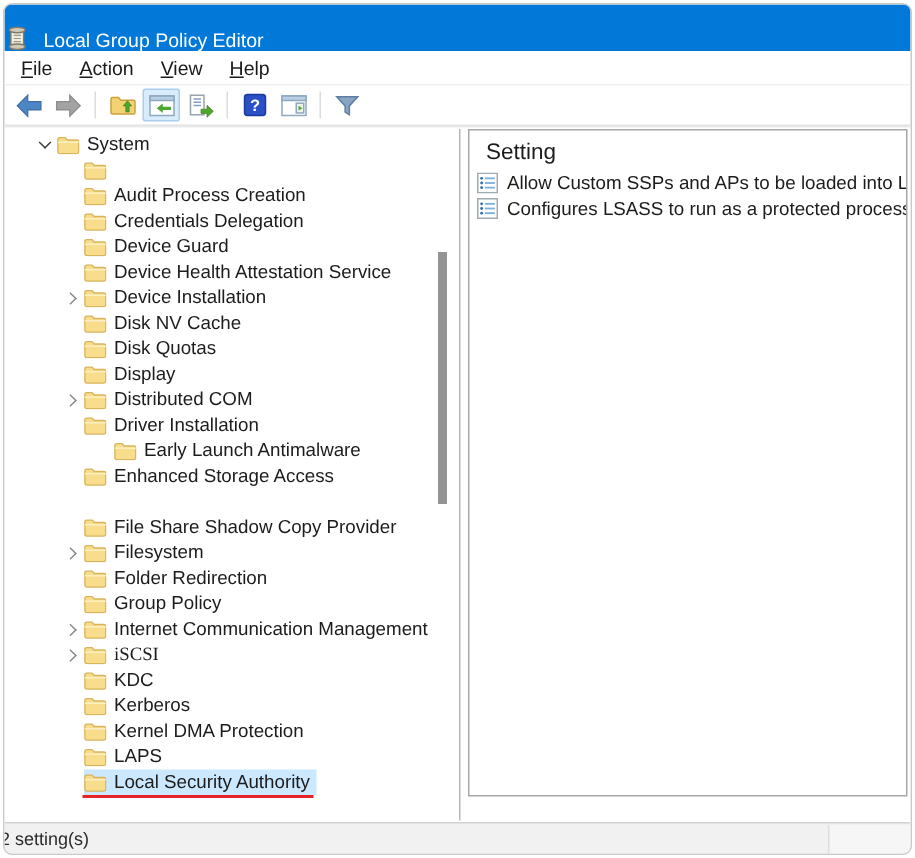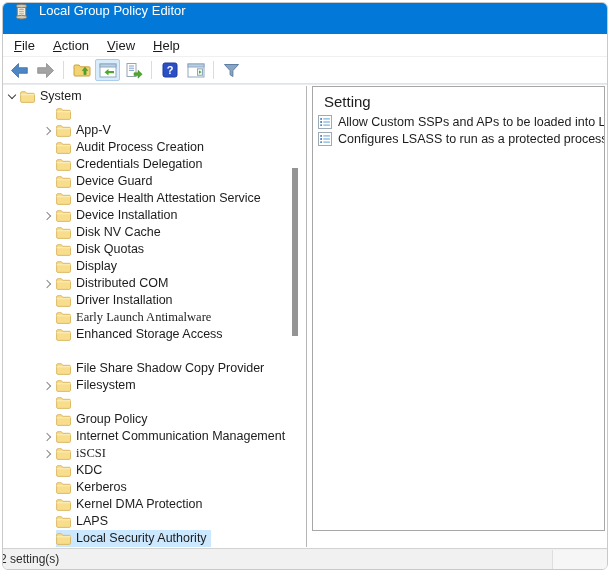--- a/index.html
+++ b/index.html
@@ -7,22 +7,22 @@
     width:610px; height:572px; position:relative; background:#fff;
     font-family:"Liberation Sans","DejaVu Sans",sans-serif;
     -webkit-font-smoothing:antialiased;
   }
   .frame {
     position:absolute; inset:2px; border:1px solid #c9c9c9; border-radius:6px;
     overflow:hidden; display:flex; flex-direction:column; background:#fff;
   }
   
   .titlebar {
-    height:31px; flex:none; background:#0278d8; display:flex; align-items:flex-start;
-    padding-left:10px; gap:9px;
+    height:31px; flex:none; background:#0278d8; display:flex; align-items:flex-end;
+    gap:9px;
   }
   .titlebar .app-icon { display:flex; }
   .titlebar .title { color:#fff; font-size:13px; }
   
   .menubar { height:22px; flex:none; display:flex; align-items:center; padding-left:2px;
     border-bottom:1px solid #f0f0f0; }
   .menu-item { font-size:13px; color:#1a1a1a; padding:2px 9px; cursor:default; }
   .menu-item u { text-decoration:underline; }
   
   .toolbar { height:26px; flex:none; display:flex; align-items:center; padding-left:4px;
@@ -158,21 +158,21 @@
       <svg width="17" height="15" viewBox="0 0 17 15">
         <path d="M1.5 1.5 h14 l-5.6 6.1 v5.9 l-2.8-1.7 v-4.2 z" fill="#8aa5c4" stroke="#5f7ea3"></path>
       </svg>
     </button>
   </div>
 
   <div class="content">
 
     <div class="left-pane">
       <div class="tree">
-          <div class="tree-row expanded" style="">
+          <div class="tree-row expanded" style="padding-left: 18px;">
     <span class="chev">
               <i></i>
             </span>
     <span class="row-inner">
       <span class="folder">
         <svg width="15" height="12" viewBox="0 0 15 12">
           <path d="M0.6 2 c0-.8.5-1.3 1.2-1.3 h3.6 l1.4 1.6 h6.5 c.7 0 1.2.5 1.2 1.2 v6.7 c0 .7-.5 1.2-1.2 1.2 H1.8 c-.7 0-1.2-.5-1.2-1.2 Z" fill="#f8dd8d" stroke="#d9b45c" stroke-width="0.9"></path>
           <path d="M0.6 3.3 h13.9 v1 H0.6 z" fill="#fcf0c0"></path>
         </svg>
       </span>
@@ -181,222 +181,209 @@
   </div>
           <div class="tree-row leaf" style="padding-left: 36px;">
     <span class="chev"></span>
     <span class="row-inner">
       <span class="folder">
         <svg width="15" height="12" viewBox="0 0 15 12">
           <path d="M0.6 2 c0-.8.5-1.3 1.2-1.3 h3.6 l1.4 1.6 h6.5 c.7 0 1.2.5 1.2 1.2 v6.7 c0 .7-.5 1.2-1.2 1.2 H1.8 c-.7 0-1.2-.5-1.2-1.2 Z" fill="#f8dd8d" stroke="#d9b45c" stroke-width="0.9"></path>
           <path d="M0.6 3.3 h13.9 v1 H0.6 z" fill="#fcf0c0"></path>
         </svg>
       </span>
+    </span>
+  </div>
+          <div class="tree-row leaf" style="padding-left: 36px;">
+    <span class="chev"></span>
+    <span class="row-inner">
+      <span class="folder">
+        <svg width="15" height="12" viewBox="0 0 15 12">
+          <path d="M0.6 2 c0-.8.5-1.3 1.2-1.3 h3.6 l1.4 1.6 h6.5 c.7 0 1.2.5 1.2 1.2 v6.7 c0 .7-.5 1.2-1.2 1.2 H1.8 c-.7 0-1.2-.5-1.2-1.2 Z" fill="#f8dd8d" stroke="#d9b45c" stroke-width="0.9"></path>
+          <path d="M0.6 3.3 h13.9 v1 H0.6 z" fill="#fcf0c0"></path>
+        </svg>
+      </span>
+      <span class="label">Audit Process Creation</span>
+    </span>
+  </div>
+          <div class="tree-row leaf" style="padding-left: 36px;">
+    <span class="chev"></span>
+    <span class="row-inner">
+      <span class="folder">
+        <svg width="15" height="12" viewBox="0 0 15 12">
+          <path d="M0.6 2 c0-.8.5-1.3 1.2-1.3 h3.6 l1.4 1.6 h6.5 c.7 0 1.2.5 1.2 1.2 v6.7 c0 .7-.5 1.2-1.2 1.2 H1.8 c-.7 0-1.2-.5-1.2-1.2 Z" fill="#f8dd8d" stroke="#d9b45c" stroke-width="0.9"></path>
+          <path d="M0.6 3.3 h13.9 v1 H0.6 z" fill="#fcf0c0"></path>
+        </svg>
+      </span>
+      <span class="label">Credentials Delegation</span>
+    </span>
+  </div>
+          <div class="tree-row leaf" style="padding-left: 36px;">
+    <span class="chev"></span>
+    <span class="row-inner">
+      <span class="folder">
+        <svg width="15" height="12" viewBox="0 0 15 12">
+          <path d="M0.6 2 c0-.8.5-1.3 1.2-1.3 h3.6 l1.4 1.6 h6.5 c.7 0 1.2.5 1.2 1.2 v6.7 c0 .7-.5 1.2-1.2 1.2 H1.8 c-.7 0-1.2-.5-1.2-1.2 Z" fill="#f8dd8d" stroke="#d9b45c" stroke-width="0.9"></path>
+          <path d="M0.6 3.3 h13.9 v1 H0.6 z" fill="#fcf0c0"></path>
+        </svg>
+      </span>
+      <span class="label">Device Guard</span>
+    </span>
+  </div>
+          <div class="tree-row leaf" style="padding-left: 36px;">
+    <span class="chev"></span>
+    <span class="row-inner">
+      <span class="folder">
+        <svg width="15" height="12" viewBox="0 0 15 12">
+          <path d="M0.6 2 c0-.8.5-1.3 1.2-1.3 h3.6 l1.4 1.6 h6.5 c.7 0 1.2.5 1.2 1.2 v6.7 c0 .7-.5 1.2-1.2 1.2 H1.8 c-.7 0-1.2-.5-1.2-1.2 Z" fill="#f8dd8d" stroke="#d9b45c" stroke-width="0.9"></path>
+          <path d="M0.6 3.3 h13.9 v1 H0.6 z" fill="#fcf0c0"></path>
+        </svg>
+      </span>
+      <span class="label">Device Health Attestation Service</span>
     </span>
   </div>
           <div class="tree-row collapsed" style="padding-left: 36px;">
     <span class="chev">
               <i></i>
             </span>
     <span class="row-inner">
       <span class="folder">
         <svg width="15" height="12" viewBox="0 0 15 12">
           <path d="M0.6 2 c0-.8.5-1.3 1.2-1.3 h3.6 l1.4 1.6 h6.5 c.7 0 1.2.5 1.2 1.2 v6.7 c0 .7-.5 1.2-1.2 1.2 H1.8 c-.7 0-1.2-.5-1.2-1.2 Z" fill="#f8dd8d" stroke="#d9b45c" stroke-width="0.9"></path>
           <path d="M0.6 3.3 h13.9 v1 H0.6 z" fill="#fcf0c0"></path>
         </svg>
       </span>
-      <span class="label">App-V</span>
-    </span>
-  </div>
-          <div class="tree-row leaf" style="padding-left: 36px;">
-    <span class="chev"></span>
-    <span class="row-inner">
-      <span class="folder">
-        <svg width="15" height="12" viewBox="0 0 15 12">
-          <path d="M0.6 2 c0-.8.5-1.3 1.2-1.3 h3.6 l1.4 1.6 h6.5 c.7 0 1.2.5 1.2 1.2 v6.7 c0 .7-.5 1.2-1.2 1.2 H1.8 c-.7 0-1.2-.5-1.2-1.2 Z" fill="#f8dd8d" stroke="#d9b45c" stroke-width="0.9"></path>
-          <path d="M0.6 3.3 h13.9 v1 H0.6 z" fill="#fcf0c0"></path>
-        </svg>
-      </span>
-      <span class="label">Audit Process Creation</span>
-    </span>
-  </div>
-          <div class="tree-row leaf" style="padding-left: 36px;">
-    <span class="chev"></span>
-    <span class="row-inner">
-      <span class="folder">
-        <svg width="15" height="12" viewBox="0 0 15 12">
-          <path d="M0.6 2 c0-.8.5-1.3 1.2-1.3 h3.6 l1.4 1.6 h6.5 c.7 0 1.2.5 1.2 1.2 v6.7 c0 .7-.5 1.2-1.2 1.2 H1.8 c-.7 0-1.2-.5-1.2-1.2 Z" fill="#f8dd8d" stroke="#d9b45c" stroke-width="0.9"></path>
-          <path d="M0.6 3.3 h13.9 v1 H0.6 z" fill="#fcf0c0"></path>
-        </svg>
-      </span>
-      <span class="label">Credentials Delegation</span>
-    </span>
-  </div>
-          <div class="tree-row leaf" style="padding-left: 36px;">
-    <span class="chev"></span>
-    <span class="row-inner">
-      <span class="folder">
-        <svg width="15" height="12" viewBox="0 0 15 12">
-          <path d="M0.6 2 c0-.8.5-1.3 1.2-1.3 h3.6 l1.4 1.6 h6.5 c.7 0 1.2.5 1.2 1.2 v6.7 c0 .7-.5 1.2-1.2 1.2 H1.8 c-.7 0-1.2-.5-1.2-1.2 Z" fill="#f8dd8d" stroke="#d9b45c" stroke-width="0.9"></path>
-          <path d="M0.6 3.3 h13.9 v1 H0.6 z" fill="#fcf0c0"></path>
-        </svg>
-      </span>
-      <span class="label">Device Guard</span>
-    </span>
-  </div>
-          <div class="tree-row leaf" style="padding-left: 36px;">
-    <span class="chev"></span>
-    <span class="row-inner">
-      <span class="folder">
-        <svg width="15" height="12" viewBox="0 0 15 12">
-          <path d="M0.6 2 c0-.8.5-1.3 1.2-1.3 h3.6 l1.4 1.6 h6.5 c.7 0 1.2.5 1.2 1.2 v6.7 c0 .7-.5 1.2-1.2 1.2 H1.8 c-.7 0-1.2-.5-1.2-1.2 Z" fill="#f8dd8d" stroke="#d9b45c" stroke-width="0.9"></path>
-          <path d="M0.6 3.3 h13.9 v1 H0.6 z" fill="#fcf0c0"></path>
-        </svg>
-      </span>
-      <span class="label">Device Health Attestation Service</span>
+      <span class="label">Device Installation</span>
+    </span>
+  </div>
+          <div class="tree-row leaf" style="padding-left: 36px;">
+    <span class="chev"></span>
+    <span class="row-inner">
+      <span class="folder">
+        <svg width="15" height="12" viewBox="0 0 15 12">
+          <path d="M0.6 2 c0-.8.5-1.3 1.2-1.3 h3.6 l1.4 1.6 h6.5 c.7 0 1.2.5 1.2 1.2 v6.7 c0 .7-.5 1.2-1.2 1.2 H1.8 c-.7 0-1.2-.5-1.2-1.2 Z" fill="#f8dd8d" stroke="#d9b45c" stroke-width="0.9"></path>
+          <path d="M0.6 3.3 h13.9 v1 H0.6 z" fill="#fcf0c0"></path>
+        </svg>
+      </span>
+      <span class="label">Disk NV Cache</span>
+    </span>
+  </div>
+          <div class="tree-row leaf" style="padding-left: 36px;">
+    <span class="chev"></span>
+    <span class="row-inner">
+      <span class="folder">
+        <svg width="15" height="12" viewBox="0 0 15 12">
+          <path d="M0.6 2 c0-.8.5-1.3 1.2-1.3 h3.6 l1.4 1.6 h6.5 c.7 0 1.2.5 1.2 1.2 v6.7 c0 .7-.5 1.2-1.2 1.2 H1.8 c-.7 0-1.2-.5-1.2-1.2 Z" fill="#f8dd8d" stroke="#d9b45c" stroke-width="0.9"></path>
+          <path d="M0.6 3.3 h13.9 v1 H0.6 z" fill="#fcf0c0"></path>
+        </svg>
+      </span>
+      <span class="label">Disk Quotas</span>
+    </span>
+  </div>
+          <div class="tree-row leaf" style="padding-left: 36px;">
+    <span class="chev"></span>
+    <span class="row-inner">
+      <span class="folder">
+        <svg width="15" height="12" viewBox="0 0 15 12">
+          <path d="M0.6 2 c0-.8.5-1.3 1.2-1.3 h3.6 l1.4 1.6 h6.5 c.7 0 1.2.5 1.2 1.2 v6.7 c0 .7-.5 1.2-1.2 1.2 H1.8 c-.7 0-1.2-.5-1.2-1.2 Z" fill="#f8dd8d" stroke="#d9b45c" stroke-width="0.9"></path>
+          <path d="M0.6 3.3 h13.9 v1 H0.6 z" fill="#fcf0c0"></path>
+        </svg>
+      </span>
+      <span class="label">Display</span>
     </span>
   </div>
           <div class="tree-row collapsed" style="padding-left: 36px;">
     <span class="chev">
               <i></i>
             </span>
     <span class="row-inner">
       <span class="folder">
         <svg width="15" height="12" viewBox="0 0 15 12">
           <path d="M0.6 2 c0-.8.5-1.3 1.2-1.3 h3.6 l1.4 1.6 h6.5 c.7 0 1.2.5 1.2 1.2 v6.7 c0 .7-.5 1.2-1.2 1.2 H1.8 c-.7 0-1.2-.5-1.2-1.2 Z" fill="#f8dd8d" stroke="#d9b45c" stroke-width="0.9"></path>
           <path d="M0.6 3.3 h13.9 v1 H0.6 z" fill="#fcf0c0"></path>
         </svg>
       </span>
-      <span class="label">Device Installation</span>
-    </span>
-  </div>
-          <div class="tree-row leaf" style="padding-left: 36px;">
-    <span class="chev"></span>
-    <span class="row-inner">
-      <span class="folder">
-        <svg width="15" height="12" viewBox="0 0 15 12">
-          <path d="M0.6 2 c0-.8.5-1.3 1.2-1.3 h3.6 l1.4 1.6 h6.5 c.7 0 1.2.5 1.2 1.2 v6.7 c0 .7-.5 1.2-1.2 1.2 H1.8 c-.7 0-1.2-.5-1.2-1.2 Z" fill="#f8dd8d" stroke="#d9b45c" stroke-width="0.9"></path>
-          <path d="M0.6 3.3 h13.9 v1 H0.6 z" fill="#fcf0c0"></path>
-        </svg>
-      </span>
-      <span class="label">Disk NV Cache</span>
-    </span>
-  </div>
-          <div class="tree-row leaf" style="padding-left: 36px;">
-    <span class="chev"></span>
-    <span class="row-inner">
-      <span class="folder">
-        <svg width="15" height="12" viewBox="0 0 15 12">
-          <path d="M0.6 2 c0-.8.5-1.3 1.2-1.3 h3.6 l1.4 1.6 h6.5 c.7 0 1.2.5 1.2 1.2 v6.7 c0 .7-.5 1.2-1.2 1.2 H1.8 c-.7 0-1.2-.5-1.2-1.2 Z" fill="#f8dd8d" stroke="#d9b45c" stroke-width="0.9"></path>
-          <path d="M0.6 3.3 h13.9 v1 H0.6 z" fill="#fcf0c0"></path>
-        </svg>
-      </span>
-      <span class="label">Disk Quotas</span>
-    </span>
-  </div>
-          <div class="tree-row leaf" style="padding-left: 36px;">
-    <span class="chev"></span>
-    <span class="row-inner">
-      <span class="folder">
-        <svg width="15" height="12" viewBox="0 0 15 12">
-          <path d="M0.6 2 c0-.8.5-1.3 1.2-1.3 h3.6 l1.4 1.6 h6.5 c.7 0 1.2.5 1.2 1.2 v6.7 c0 .7-.5 1.2-1.2 1.2 H1.8 c-.7 0-1.2-.5-1.2-1.2 Z" fill="#f8dd8d" stroke="#d9b45c" stroke-width="0.9"></path>
-          <path d="M0.6 3.3 h13.9 v1 H0.6 z" fill="#fcf0c0"></path>
-        </svg>
-      </span>
-      <span class="label">Display</span>
+      <span class="label">Distributed COM</span>
+    </span>
+  </div>
+          <div class="tree-row leaf" style="padding-left: 36px;">
+    <span class="chev"></span>
+    <span class="row-inner">
+      <span class="folder">
+        <svg width="15" height="12" viewBox="0 0 15 12">
+          <path d="M0.6 2 c0-.8.5-1.3 1.2-1.3 h3.6 l1.4 1.6 h6.5 c.7 0 1.2.5 1.2 1.2 v6.7 c0 .7-.5 1.2-1.2 1.2 H1.8 c-.7 0-1.2-.5-1.2-1.2 Z" fill="#f8dd8d" stroke="#d9b45c" stroke-width="0.9"></path>
+          <path d="M0.6 3.3 h13.9 v1 H0.6 z" fill="#fcf0c0"></path>
+        </svg>
+      </span>
+      <span class="label">Driver Installation</span>
+    </span>
+  </div>
+          <div class="tree-row leaf" style="padding-left: 56px;">
+    <span class="chev"></span>
+    <span class="row-inner">
+      <span class="folder">
+        <svg width="15" height="12" viewBox="0 0 15 12">
+          <path d="M0.6 2 c0-.8.5-1.3 1.2-1.3 h3.6 l1.4 1.6 h6.5 c.7 0 1.2.5 1.2 1.2 v6.7 c0 .7-.5 1.2-1.2 1.2 H1.8 c-.7 0-1.2-.5-1.2-1.2 Z" fill="#f8dd8d" stroke="#d9b45c" stroke-width="0.9"></path>
+          <path d="M0.6 3.3 h13.9 v1 H0.6 z" fill="#fcf0c0"></path>
+        </svg>
+      </span>
+      <span class="label">Early Launch Antimalware</span>
+    </span>
+  </div>
+          <div class="tree-row leaf" style="padding-left: 36px;">
+    <span class="chev"></span>
+    <span class="row-inner">
+      <span class="folder">
+        <svg width="15" height="12" viewBox="0 0 15 12">
+          <path d="M0.6 2 c0-.8.5-1.3 1.2-1.3 h3.6 l1.4 1.6 h6.5 c.7 0 1.2.5 1.2 1.2 v6.7 c0 .7-.5 1.2-1.2 1.2 H1.8 c-.7 0-1.2-.5-1.2-1.2 Z" fill="#f8dd8d" stroke="#d9b45c" stroke-width="0.9"></path>
+          <path d="M0.6 3.3 h13.9 v1 H0.6 z" fill="#fcf0c0"></path>
+        </svg>
+      </span>
+      <span class="label">Enhanced Storage Access</span>
+    </span>
+  </div>
+          <div class="tree-row leaf" style="padding-left: 36px;">
+    <span class="chev"></span>
+  </div>
+          <div class="tree-row leaf" style="padding-left: 36px;">
+    <span class="chev"></span>
+    <span class="row-inner">
+      <span class="folder">
+        <svg width="15" height="12" viewBox="0 0 15 12">
+          <path d="M0.6 2 c0-.8.5-1.3 1.2-1.3 h3.6 l1.4 1.6 h6.5 c.7 0 1.2.5 1.2 1.2 v6.7 c0 .7-.5 1.2-1.2 1.2 H1.8 c-.7 0-1.2-.5-1.2-1.2 Z" fill="#f8dd8d" stroke="#d9b45c" stroke-width="0.9"></path>
+          <path d="M0.6 3.3 h13.9 v1 H0.6 z" fill="#fcf0c0"></path>
+        </svg>
+      </span>
+      <span class="label">File Share Shadow Copy Provider</span>
     </span>
   </div>
           <div class="tree-row collapsed" style="padding-left: 36px;">
     <span class="chev">
               <i></i>
             </span>
     <span class="row-inner">
       <span class="folder">
         <svg width="15" height="12" viewBox="0 0 15 12">
           <path d="M0.6 2 c0-.8.5-1.3 1.2-1.3 h3.6 l1.4 1.6 h6.5 c.7 0 1.2.5 1.2 1.2 v6.7 c0 .7-.5 1.2-1.2 1.2 H1.8 c-.7 0-1.2-.5-1.2-1.2 Z" fill="#f8dd8d" stroke="#d9b45c" stroke-width="0.9"></path>
           <path d="M0.6 3.3 h13.9 v1 H0.6 z" fill="#fcf0c0"></path>
         </svg>
       </span>
-      <span class="label">Distributed COM</span>
-    </span>
-  </div>
-          <div class="tree-row leaf" style="padding-left: 36px;">
-    <span class="chev"></span>
-    <span class="row-inner">
-      <span class="folder">
-        <svg width="15" height="12" viewBox="0 0 15 12">
-          <path d="M0.6 2 c0-.8.5-1.3 1.2-1.3 h3.6 l1.4 1.6 h6.5 c.7 0 1.2.5 1.2 1.2 v6.7 c0 .7-.5 1.2-1.2 1.2 H1.8 c-.7 0-1.2-.5-1.2-1.2 Z" fill="#f8dd8d" stroke="#d9b45c" stroke-width="0.9"></path>
-          <path d="M0.6 3.3 h13.9 v1 H0.6 z" fill="#fcf0c0"></path>
-        </svg>
-      </span>
-      <span class="label">Driver Installation</span>
-    </span>
-  </div>
-          <div class="tree-row leaf" style="padding-left: 36px; font-family: Liberation Serif, serif;">
-    <span class="chev"></span>
-    <span class="row-inner">
-      <span class="folder">
-        <svg width="15" height="12" viewBox="0 0 15 12">
-          <path d="M0.6 2 c0-.8.5-1.3 1.2-1.3 h3.6 l1.4 1.6 h6.5 c.7 0 1.2.5 1.2 1.2 v6.7 c0 .7-.5 1.2-1.2 1.2 H1.8 c-.7 0-1.2-.5-1.2-1.2 Z" fill="#f8dd8d" stroke="#d9b45c" stroke-width="0.9"></path>
-          <path d="M0.6 3.3 h13.9 v1 H0.6 z" fill="#fcf0c0"></path>
-        </svg>
-      </span>
-      <span class="label">Early Launch Antimalware</span>
-    </span>
-  </div>
-          <div class="tree-row leaf" style="padding-left: 36px;">
-    <span class="chev"></span>
-    <span class="row-inner">
-      <span class="folder">
-        <svg width="15" height="12" viewBox="0 0 15 12">
-          <path d="M0.6 2 c0-.8.5-1.3 1.2-1.3 h3.6 l1.4 1.6 h6.5 c.7 0 1.2.5 1.2 1.2 v6.7 c0 .7-.5 1.2-1.2 1.2 H1.8 c-.7 0-1.2-.5-1.2-1.2 Z" fill="#f8dd8d" stroke="#d9b45c" stroke-width="0.9"></path>
-          <path d="M0.6 3.3 h13.9 v1 H0.6 z" fill="#fcf0c0"></path>
-        </svg>
-      </span>
-      <span class="label">Enhanced Storage Access</span>
-    </span>
-  </div>
-          <div class="tree-row leaf" style="padding-left: 36px;">
-    <span class="chev"></span>
-  </div>
-          <div class="tree-row leaf" style="padding-left: 36px;">
-    <span class="chev"></span>
-    <span class="row-inner">
-      <span class="folder">
-        <svg width="15" height="12" viewBox="0 0 15 12">
-          <path d="M0.6 2 c0-.8.5-1.3 1.2-1.3 h3.6 l1.4 1.6 h6.5 c.7 0 1.2.5 1.2 1.2 v6.7 c0 .7-.5 1.2-1.2 1.2 H1.8 c-.7 0-1.2-.5-1.2-1.2 Z" fill="#f8dd8d" stroke="#d9b45c" stroke-width="0.9"></path>
-          <path d="M0.6 3.3 h13.9 v1 H0.6 z" fill="#fcf0c0"></path>
-        </svg>
-      </span>
-      <span class="label">File Share Shadow Copy Provider</span>
-    </span>
-  </div>
-          <div class="tree-row collapsed" style="padding-left: 36px;">
-    <span class="chev">
-              <i></i>
-            </span>
-    <span class="row-inner">
-      <span class="folder">
-        <svg width="15" height="12" viewBox="0 0 15 12">
-          <path d="M0.6 2 c0-.8.5-1.3 1.2-1.3 h3.6 l1.4 1.6 h6.5 c.7 0 1.2.5 1.2 1.2 v6.7 c0 .7-.5 1.2-1.2 1.2 H1.8 c-.7 0-1.2-.5-1.2-1.2 Z" fill="#f8dd8d" stroke="#d9b45c" stroke-width="0.9"></path>
-          <path d="M0.6 3.3 h13.9 v1 H0.6 z" fill="#fcf0c0"></path>
-        </svg>
-      </span>
       <span class="label">Filesystem</span>
     </span>
   </div>
           <div class="tree-row leaf" style="padding-left: 36px;">
     <span class="chev"></span>
     <span class="row-inner">
       <span class="folder">
         <svg width="15" height="12" viewBox="0 0 15 12">
           <path d="M0.6 2 c0-.8.5-1.3 1.2-1.3 h3.6 l1.4 1.6 h6.5 c.7 0 1.2.5 1.2 1.2 v6.7 c0 .7-.5 1.2-1.2 1.2 H1.8 c-.7 0-1.2-.5-1.2-1.2 Z" fill="#f8dd8d" stroke="#d9b45c" stroke-width="0.9"></path>
           <path d="M0.6 3.3 h13.9 v1 H0.6 z" fill="#fcf0c0"></path>
         </svg>
       </span>
+      <span class="label">Folder Redirection</span>
     </span>
   </div>
           <div class="tree-row leaf" style="padding-left: 36px;">
     <span class="chev"></span>
     <span class="row-inner">
       <span class="folder">
         <svg width="15" height="12" viewBox="0 0 15 12">
           <path d="M0.6 2 c0-.8.5-1.3 1.2-1.3 h3.6 l1.4 1.6 h6.5 c.7 0 1.2.5 1.2 1.2 v6.7 c0 .7-.5 1.2-1.2 1.2 H1.8 c-.7 0-1.2-.5-1.2-1.2 Z" fill="#f8dd8d" stroke="#d9b45c" stroke-width="0.9"></path>
           <path d="M0.6 3.3 h13.9 v1 H0.6 z" fill="#fcf0c0"></path>
         </svg>

